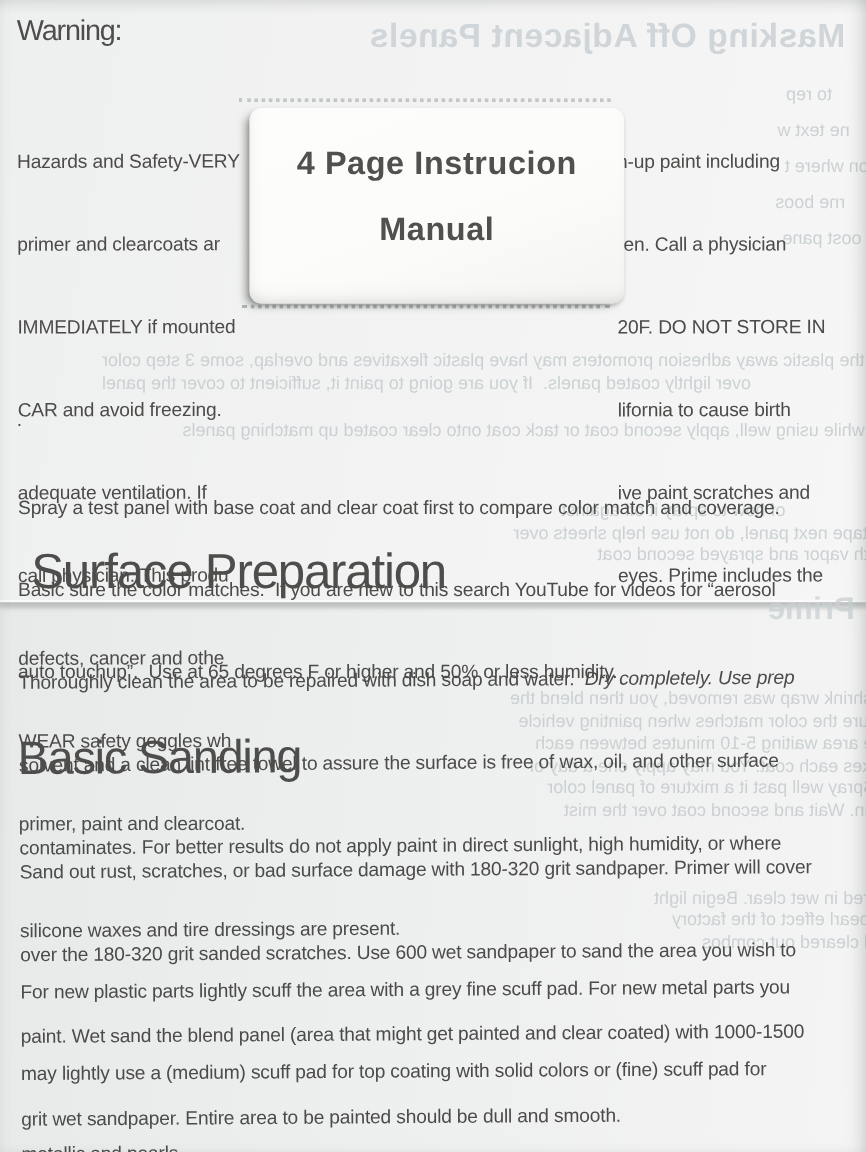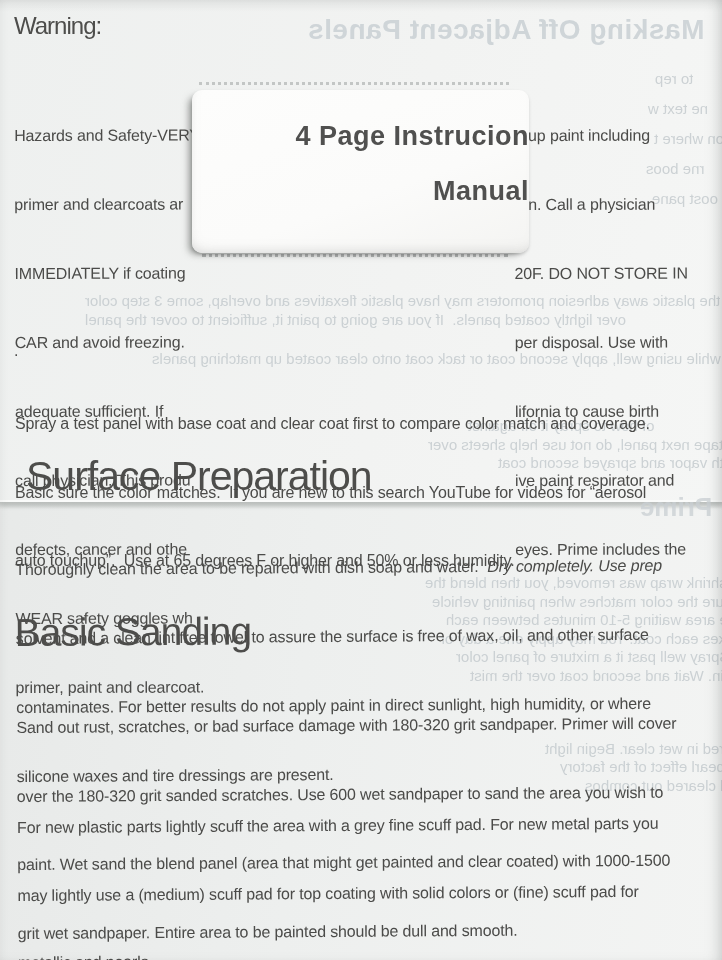--- a/index.html
+++ b/index.html
@@ -41,26 +41,25 @@
   #sanding-para2 div{height:21.5px;}
   .ital{font-style:italic;}
   
   .seam-shadow{position:absolute;left:0;top:502px;width:722px;height:7px;
     background:linear-gradient(rgba(186,190,188,.8),rgba(186,190,188,0));}
   
   .perf{position:absolute;height:0;border-top:3px dotted #c3c6c5;}
   #perf-top{left:199px;top:82px;width:310px;}
   #perf-bottom{left:202px;top:254px;width:306px;border-top:3px dotted #b2b5b4;}
   #sticker{
-    position:absolute;left:192px;top:90px;width:312px;height:163px;border-radius:10px;
+    position:absolute;left:208px;top:90px;width:312px;height:163px;border-radius:10px;
     background:linear-gradient(160deg,#fdfdfc 0%,#fbfbfa 60%,#f4f4f2 100%);
     box-shadow:-6px 4px 7px -3px rgba(70,72,70,.55), 0 2px 3px rgba(90,92,90,.25),
                inset 3px -8px 14px -10px rgba(150,150,148,.5);
-    text-align:right;
-    padding-left:25px;
+    text-align:center;
   }
   .sticker-line{font-weight:700;font-size:27px;color:#50504f;letter-spacing:.5px;white-space:pre;}
   #sticker-line1{margin-top:31px;}
   #sticker-line2{margin-top:24px;}
   
   .bleed{position:absolute;transform:scaleX(-1);color:#bfc6ca;filter:blur(.5px);
     font-size:15px;white-space:pre;opacity:.75;}
   #bleed-heading{left:306px;top:14px;width:400px;font-size:28px;font-weight:700;
     color:#ccd2d6;letter-spacing:.5px;text-align:center;filter:blur(.6px);opacity:.9;}
   #bleed-prim{left:640px;top:492px;font-size:26px;font-weight:700;color:#c9cfd3;}
@@ -102,36 +101,35 @@
   <div class="bleed bl16">ne text w</div>
   <div class="bleed bl17">on where t</div>
   <div class="bleed bl18">rne boos</div>
   <div class="bleed bl19">oost pane</div>
 
   <div id="h-warning" class="h1">Warning:</div>
 
   <div id="warn-left" class="col">
     <div>Hazards and Safety-VERY</div>
     <div>primer and clearcoats ar</div>
-    <div>IMMEDIATELY if coating</div>
+    <div>IMMEDIATELY if mounted</div>
     <div>CAR and avoid freezing.</div>
-    <div>adequate sufficient. If</div>
+    <div>adequate ventilation. If</div>
     <div>call physician. This produ</div>
     <div>defects, cancer and othe</div>
     <div>WEAR safety goggles wh</div>
     <div>primer, paint and clearcoat.</div>
   </div>
 
   <div id="warn-right" class="col">
     <div>h-up paint including</div>
     <div>ren. Call a physician</div>
     <div>20F. DO NOT STORE IN</div>
-    <div>per disposal. Use with</div>
     <div>lifornia to cause birth</div>
-    <div>ive paint respirator and</div>
+    <div>ive paint scratches and</div>
     <div>eyes. Prime includes the</div>
   </div>
 
   <div id="perf-top" class="perf"></div>
   <div id="perf-bottom" class="perf"></div>
   <div id="sticker">
     <div id="sticker-line1" class="sticker-line">4 Page Instrucion</div>
     <div id="sticker-line2" class="sticker-line">Manual</div>
   </div>
 

